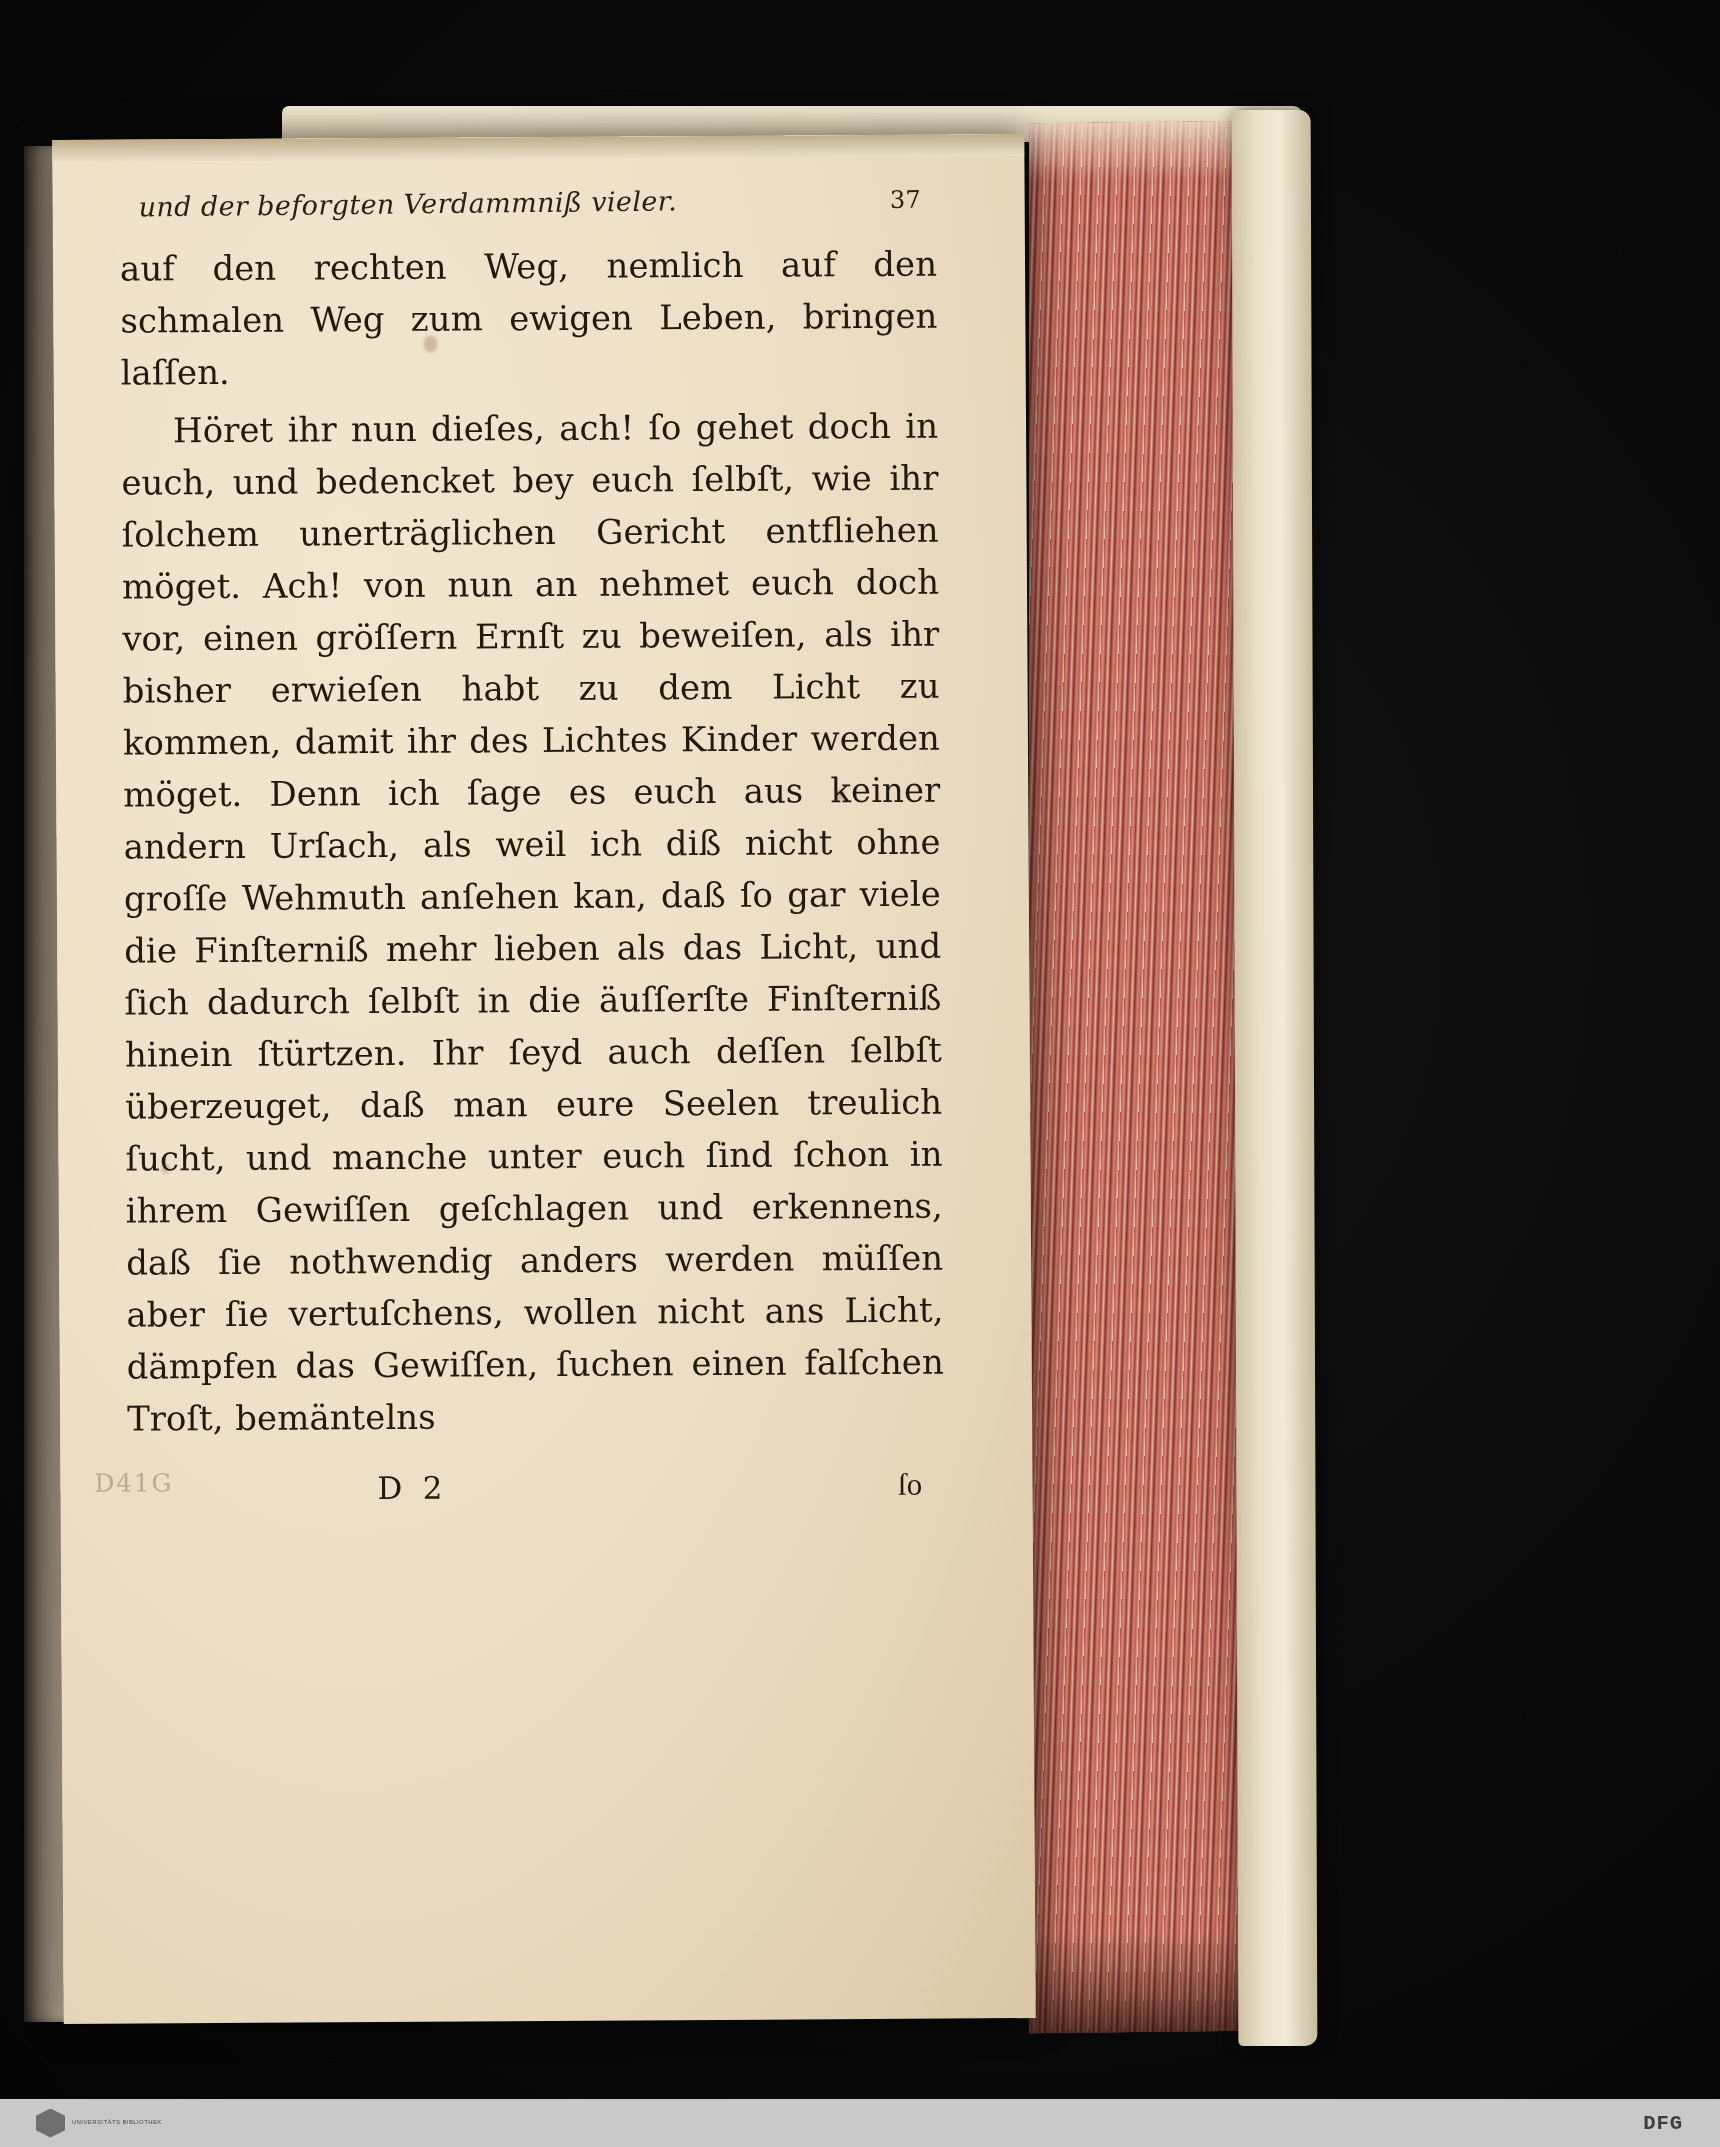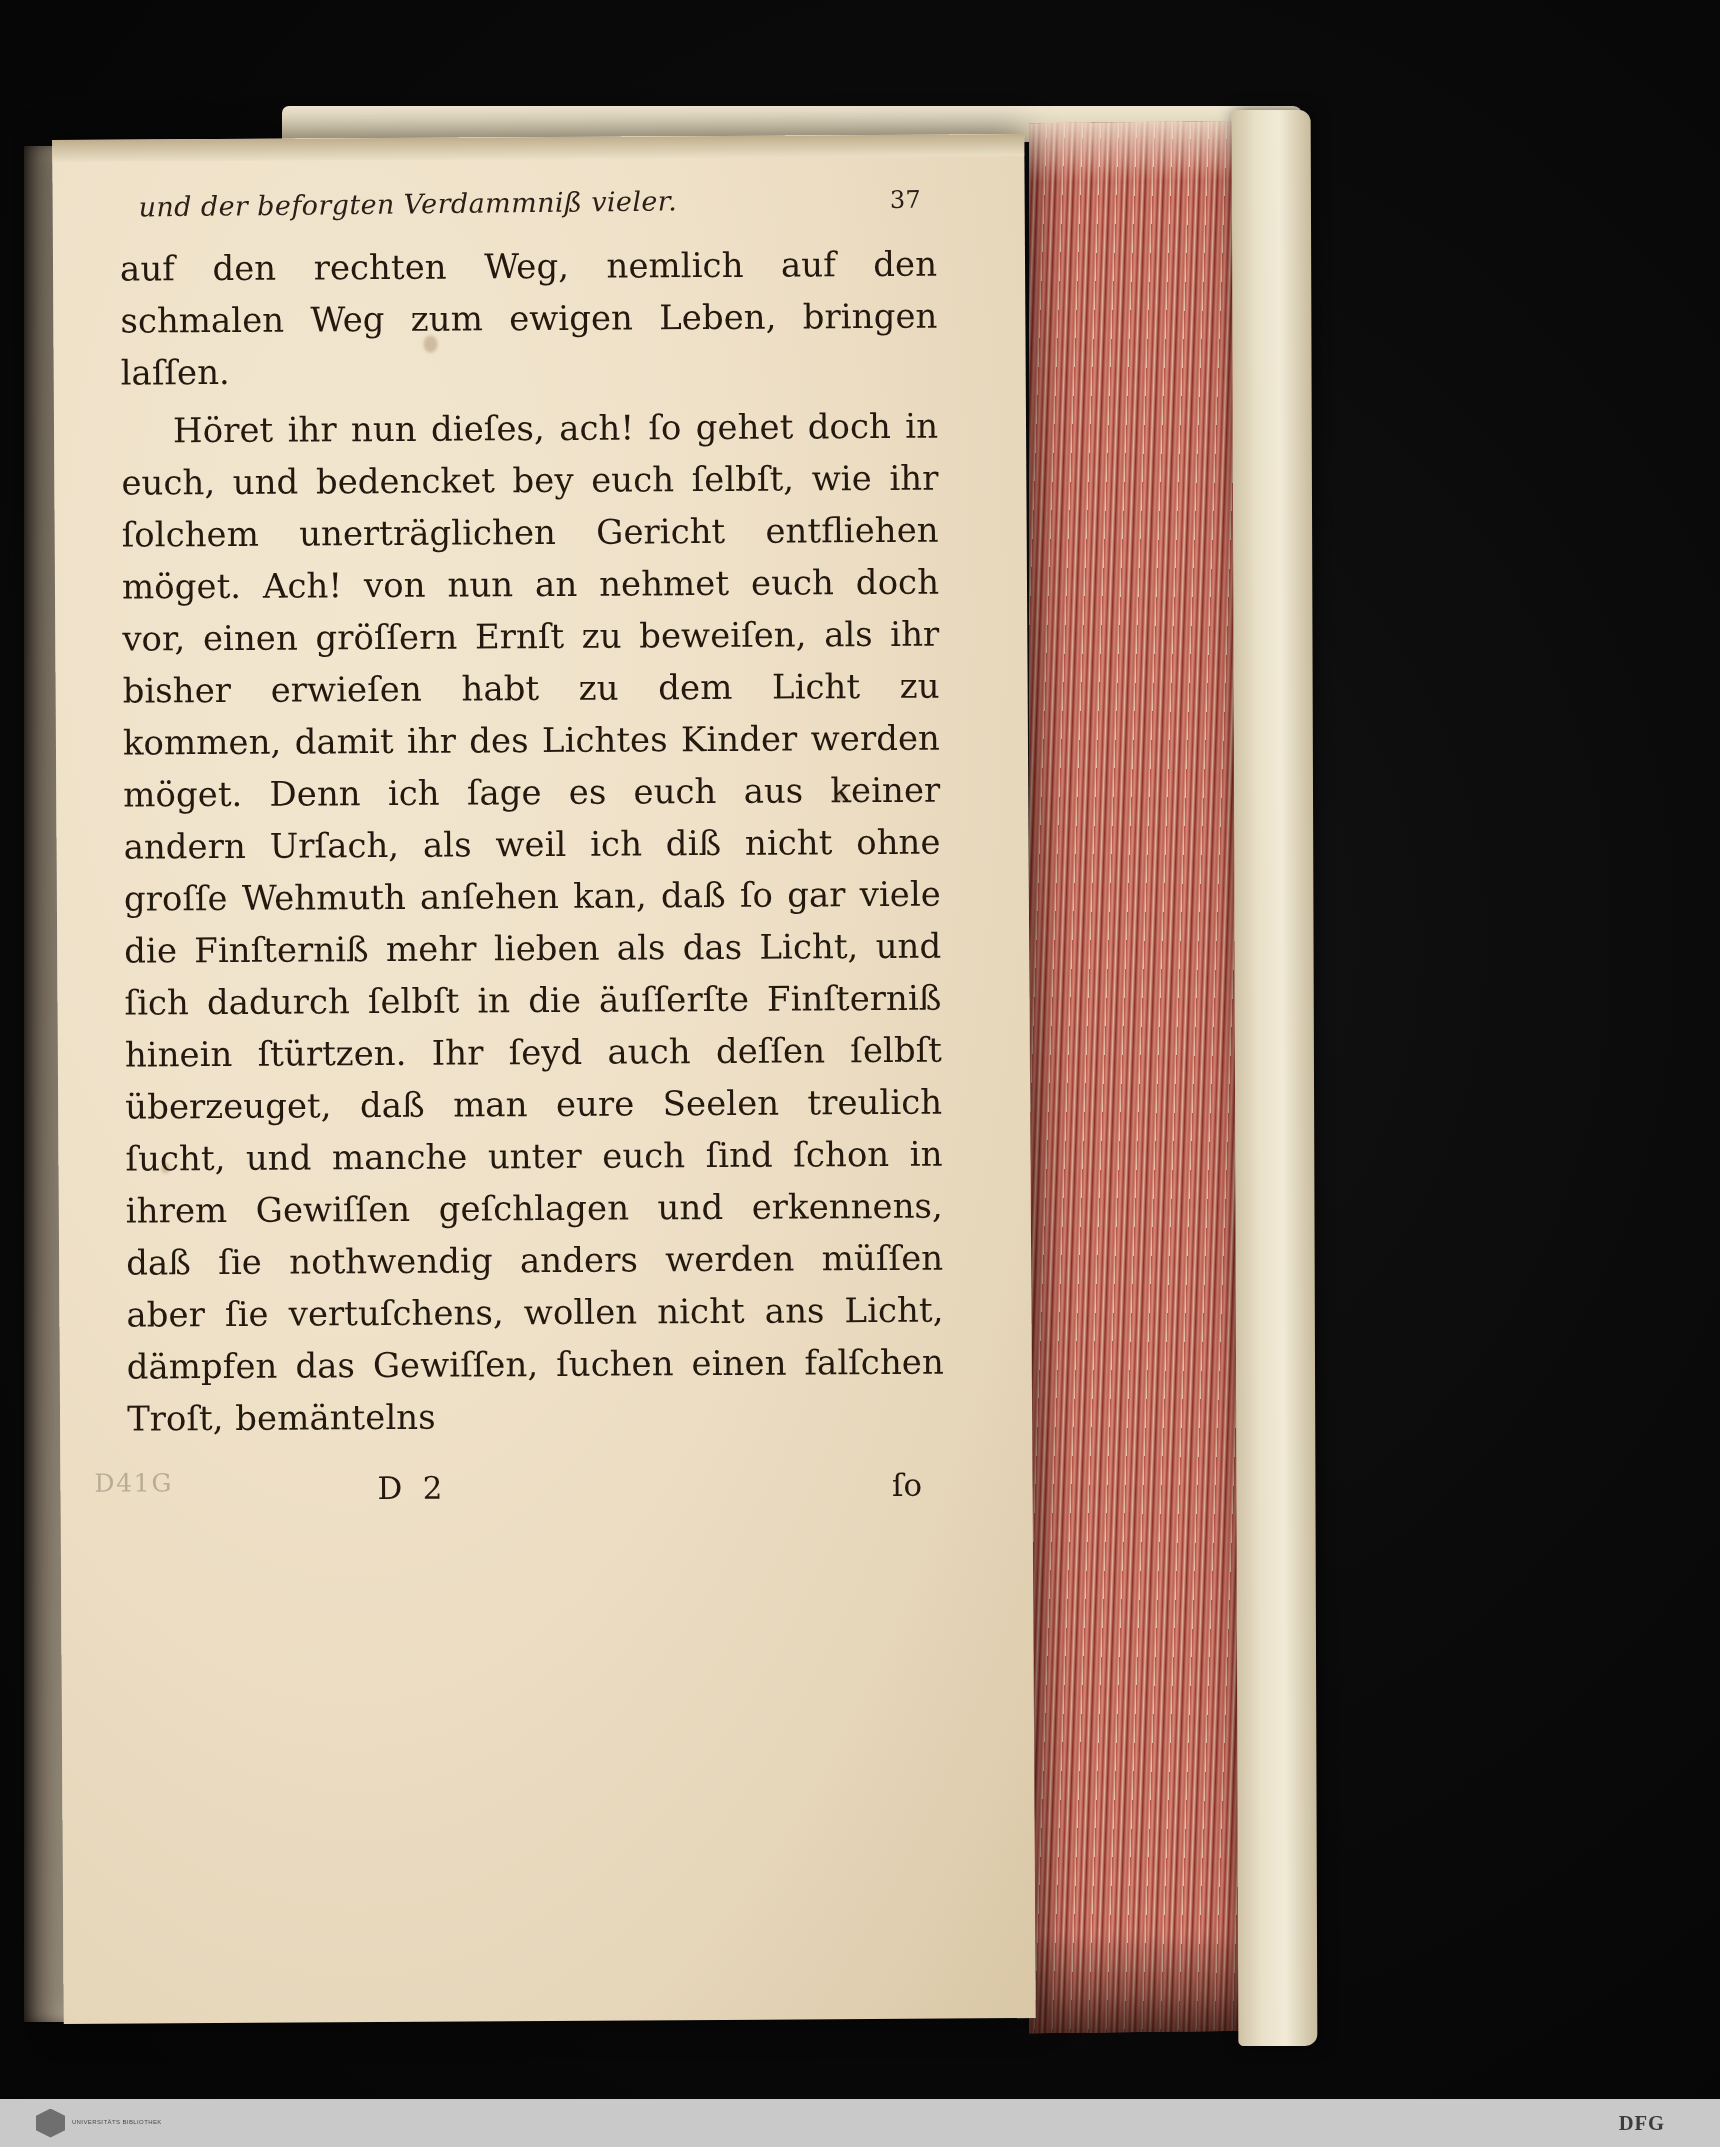--- a/index.html
+++ b/index.html
@@ -110,21 +110,21 @@
     position: absolute;
     left: 67px;
     top: 1332px;
     width: 817px;
     display: flex;
     justify-content: space-between;
     font-size: 31px;
     color: #23190f;
   }
   #signature { padding-left: 250px; letter-spacing: 5.2px;}
-  #catchword { padding-right: 22.4px; }
+  #catchword { padding-right: 22.4px; font-family: Liberation Serif, serif; }
 
   
   #faint-stamp {
     position: absolute;
     left: 34px; top: 1329px;
     font-size: 25px;
     color: rgba(120,110,95,.45);
     letter-spacing: 1.7px;
   }
 
@@ -191,22 +191,22 @@
     clip-path: polygon(50% 0%, 100% 25%, 100% 75%, 50% 100%, 0% 75%, 0% 25%);
   }
   #stamp-left .seal-text {
     font-family: "Liberation Sans", sans-serif;
     font-size: 6px;
     line-height: 7.7px;
     color: #4a4a4a;
     letter-spacing: 0.4px;
   }
   #dfg {
-    padding-right: 56px;
-    font-family: Liberation Serif, serif;
+    padding-right: 38px;
+    font-family: Liberation Mono, monospace;
     font-weight: bold;
     font-size: 20.6px;
     letter-spacing: 0.9px;
     color: #3d3d3d;
   }
 </style>
 </head>
 <body>
 
 <div id="backdrop"></div>

